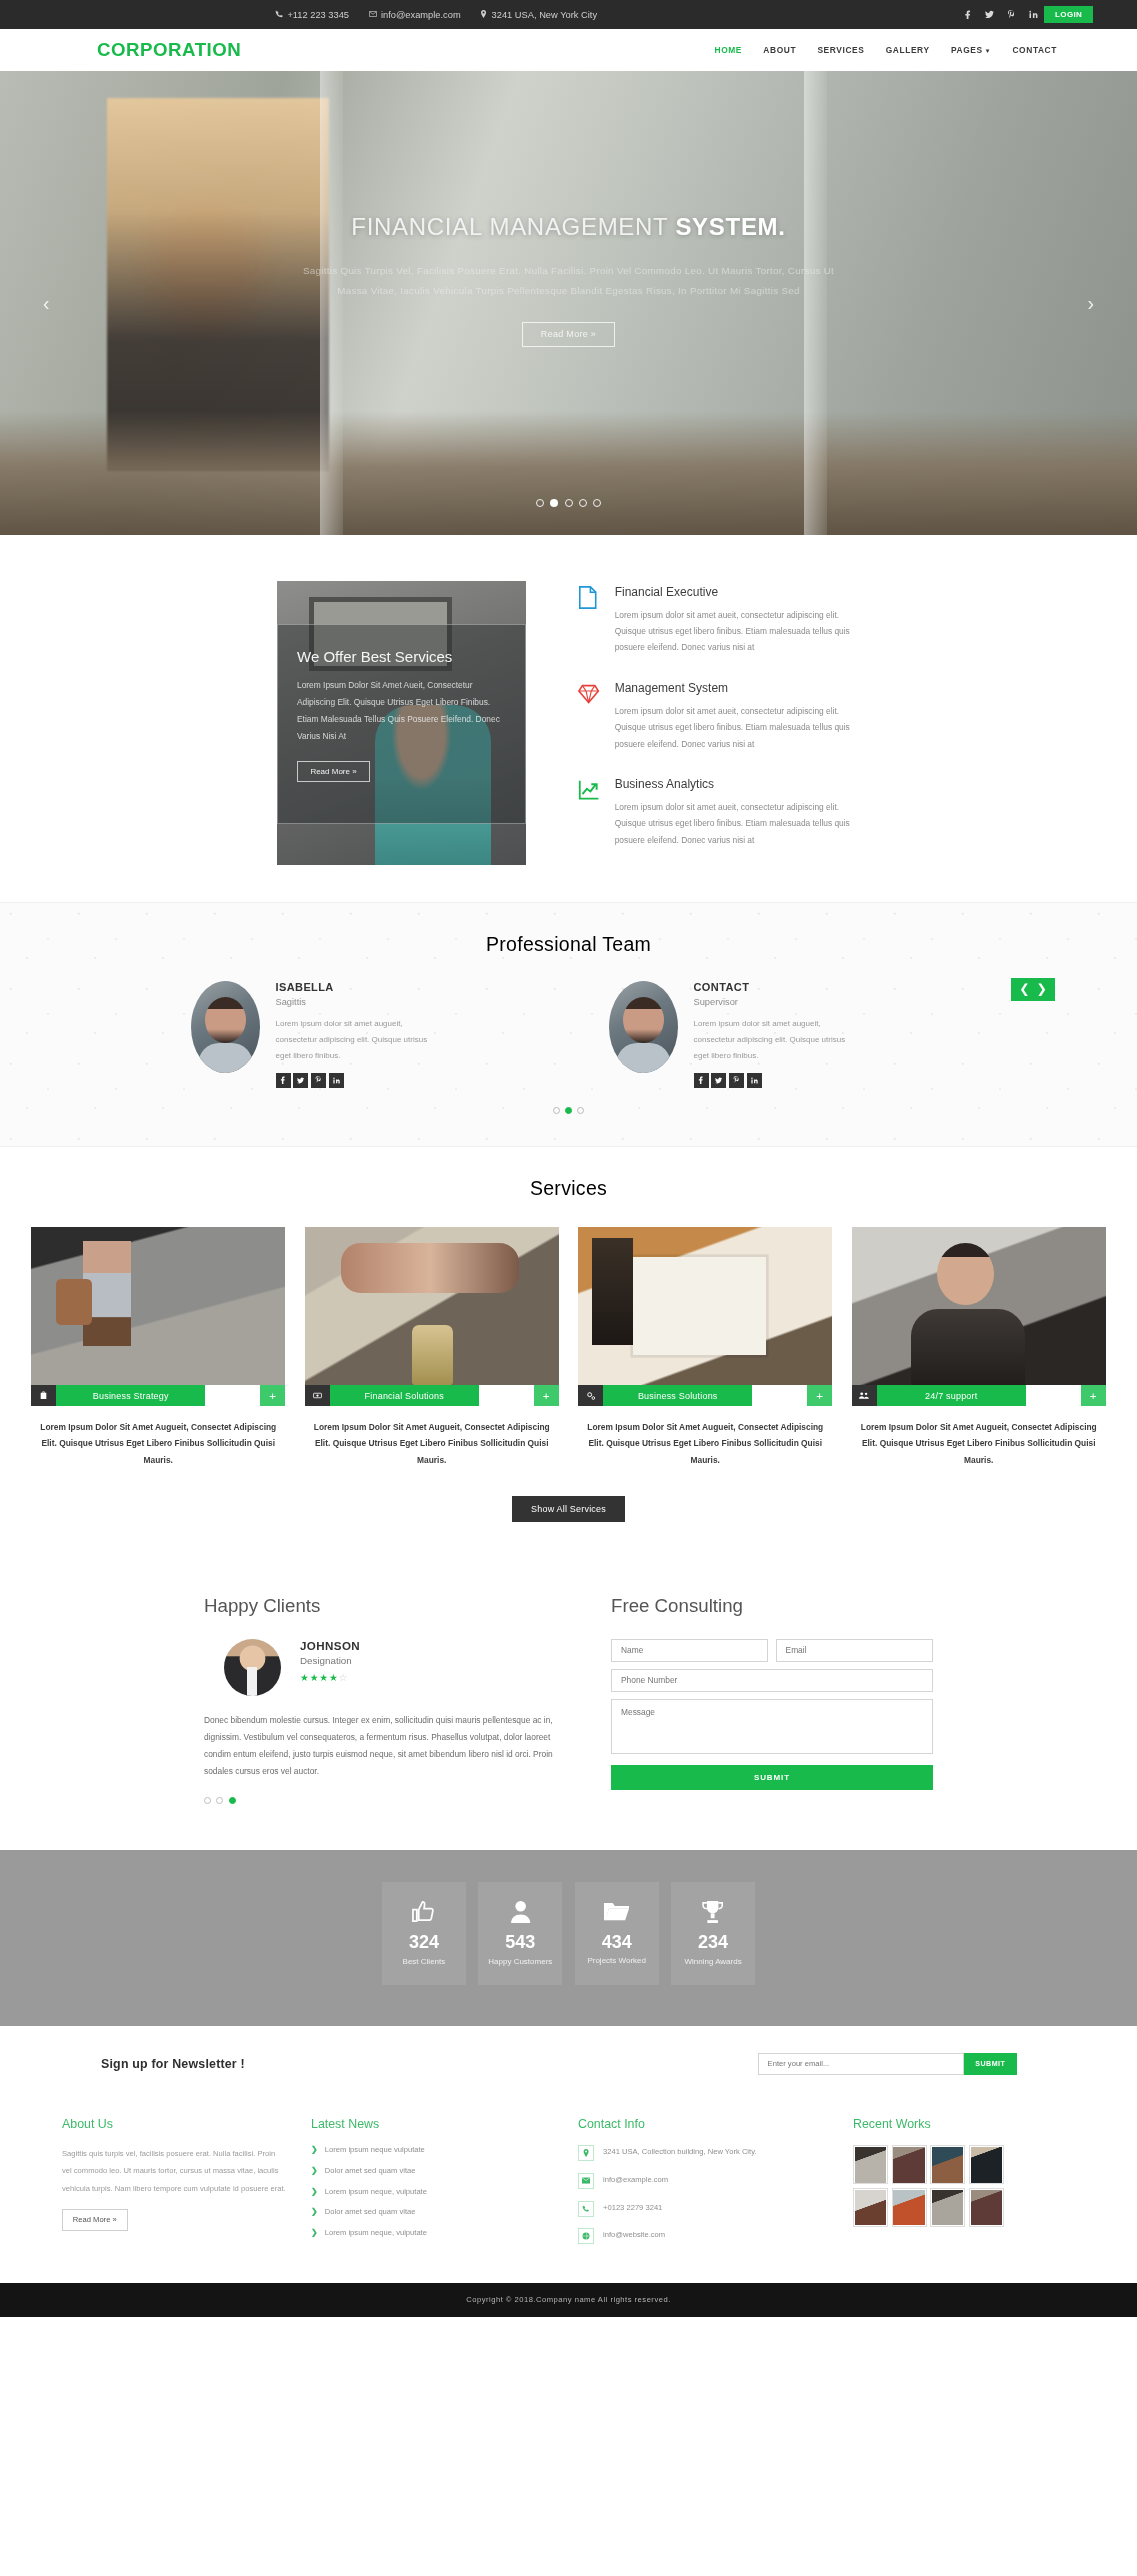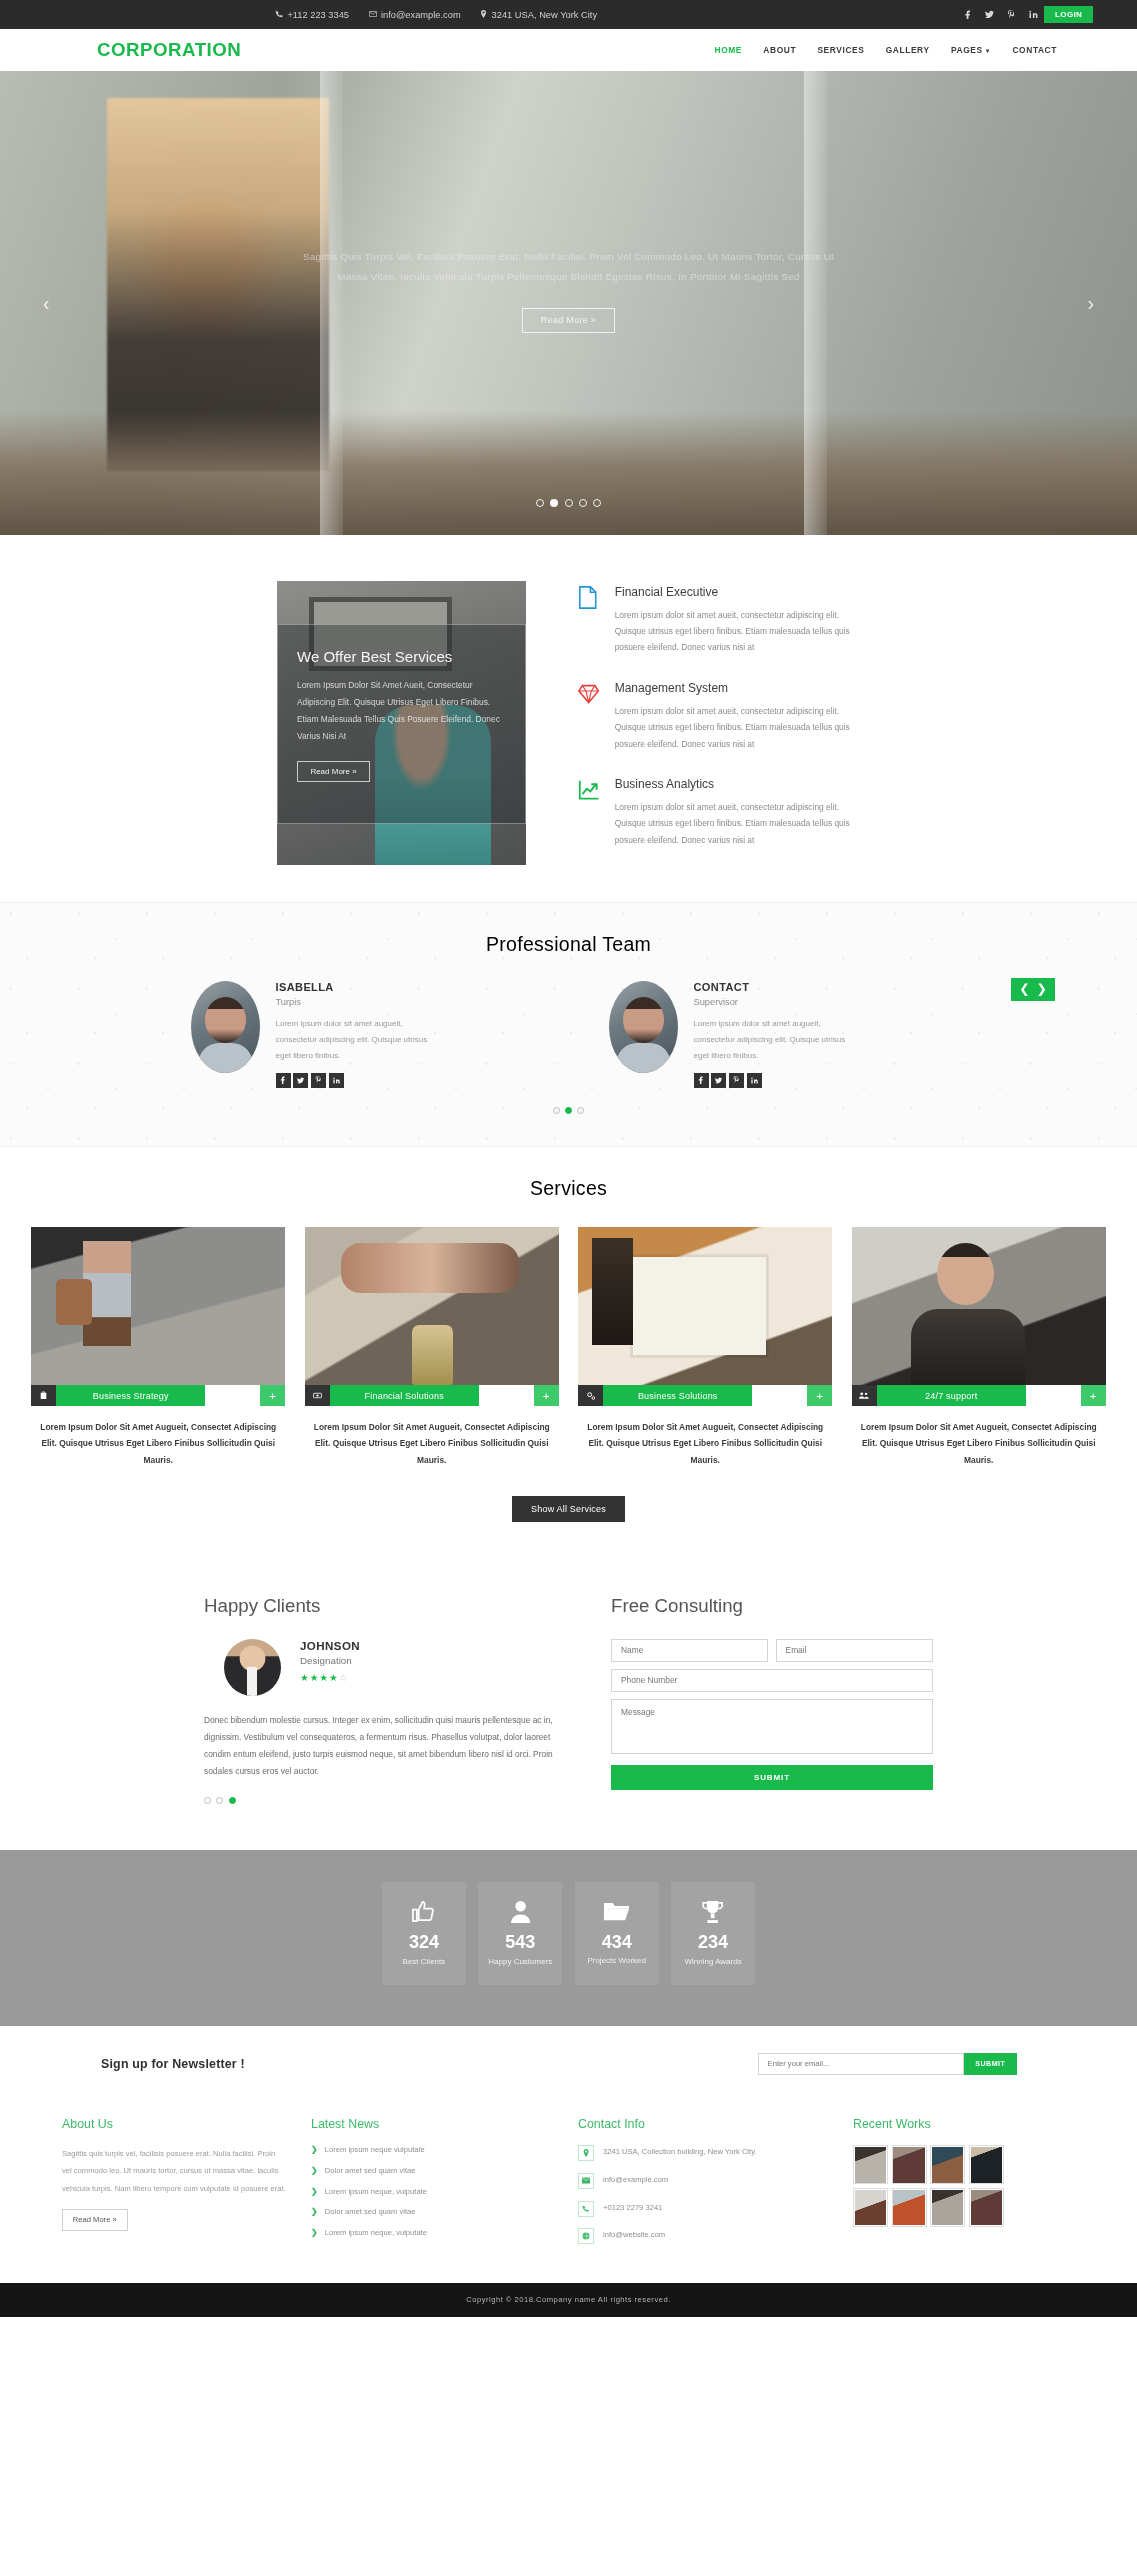--- a/index.html
+++ b/index.html
@@ -668,20 +668,23 @@
       <a href="#">CONTACT</a>
     </nav>
   </div>
 </div>
 
 <section class="hero">
   <div class="hero-bg"></div>
   <div class="hero-vertbar" style="left:320px"></div>
   <div class="hero-vertbar" style="left:804px"></div>
   <div class="hero-inner">
+    <h1 class="hero-title">
+      <span>FINANCIAL MANAGEMENT </span><b>SYSTEM.</b>
+    </h1>
     <p class="hero-sub">Sagittis Quis Turpis Vel, Facilisis Posuere Erat. Nulla Facilisi. Proin Vel Commodo Leo. Ut Mauris Tortor, Cursus Ut Massa Vitae, Iaculis Vehicula Turpis Pellentesque Blandit Egestas Risus, In Porttitor Mi Sagittis Sed</p>
     <button class="hero-btn">Read More »</button>
   </div>
   <div class="hero-arrow left">‹</div>
   <div class="hero-arrow right">›</div>
   <div class="hero-dots">
     <span></span>
     <span class="on"></span>
     <span></span>
     <span></span>
@@ -743,21 +746,21 @@
   <h2 class="section-title">Professional Team</h2>
   <div class="team-nav">
     <span>❮</span>
     <span>❯</span>
   </div>
   <div class="team-row">
     <div class="member">
       <div class="m-photo"></div>
       <div>
         <div class="m-name">ISABELLA</div>
-        <div class="m-role">Turpis</div>
+        <div class="m-role">Sagittis</div>
         <div class="m-text">Lorem ipsum dolor sit amet augueit, consectetur adipiscing elit. Quisque utrisus eget libero finibus.</div>
         <div class="m-social">
           <a href="#">
               <svg width="5.3" height="8" viewBox="0 0 10 16">
                 <path d="M6.5 16V9h2.2l.3-2.6H6.5V4.8c0-.75.2-1.26 1.28-1.26H9V1.1C8.76 1.07 7.94 1 6.98 1 4.98 1 3.6 2.2 3.6 4.5v1.9H1.4V9h2.2v7z"></path>
               </svg>
             </a>
           <a href="#">
               <svg width="7.1" height="7.1" viewBox="0 0 16 16">
                 <path d="M16 3a6.6 6.6 0 01-1.9.5A3.3 3.3 0 0015.5 1.7a6.6 6.6 0 01-2.1.8A3.3 3.3 0 007.7 5.5 9.3 9.3 0 011.1 2a3.3 3.3 0 001 4.4 3.3 3.3 0 01-1.5-.4 3.3 3.3 0 002.6 3.2 3.3 3.3 0 01-1.5.06 3.3 3.3 0 003 2.3A6.6 6.6 0 010 12.9a9.3 9.3 0 005 1.5c6.1 0 9.4-5 9.4-9.4V4.6A6.7 6.7 0 0016 3z"></path>

